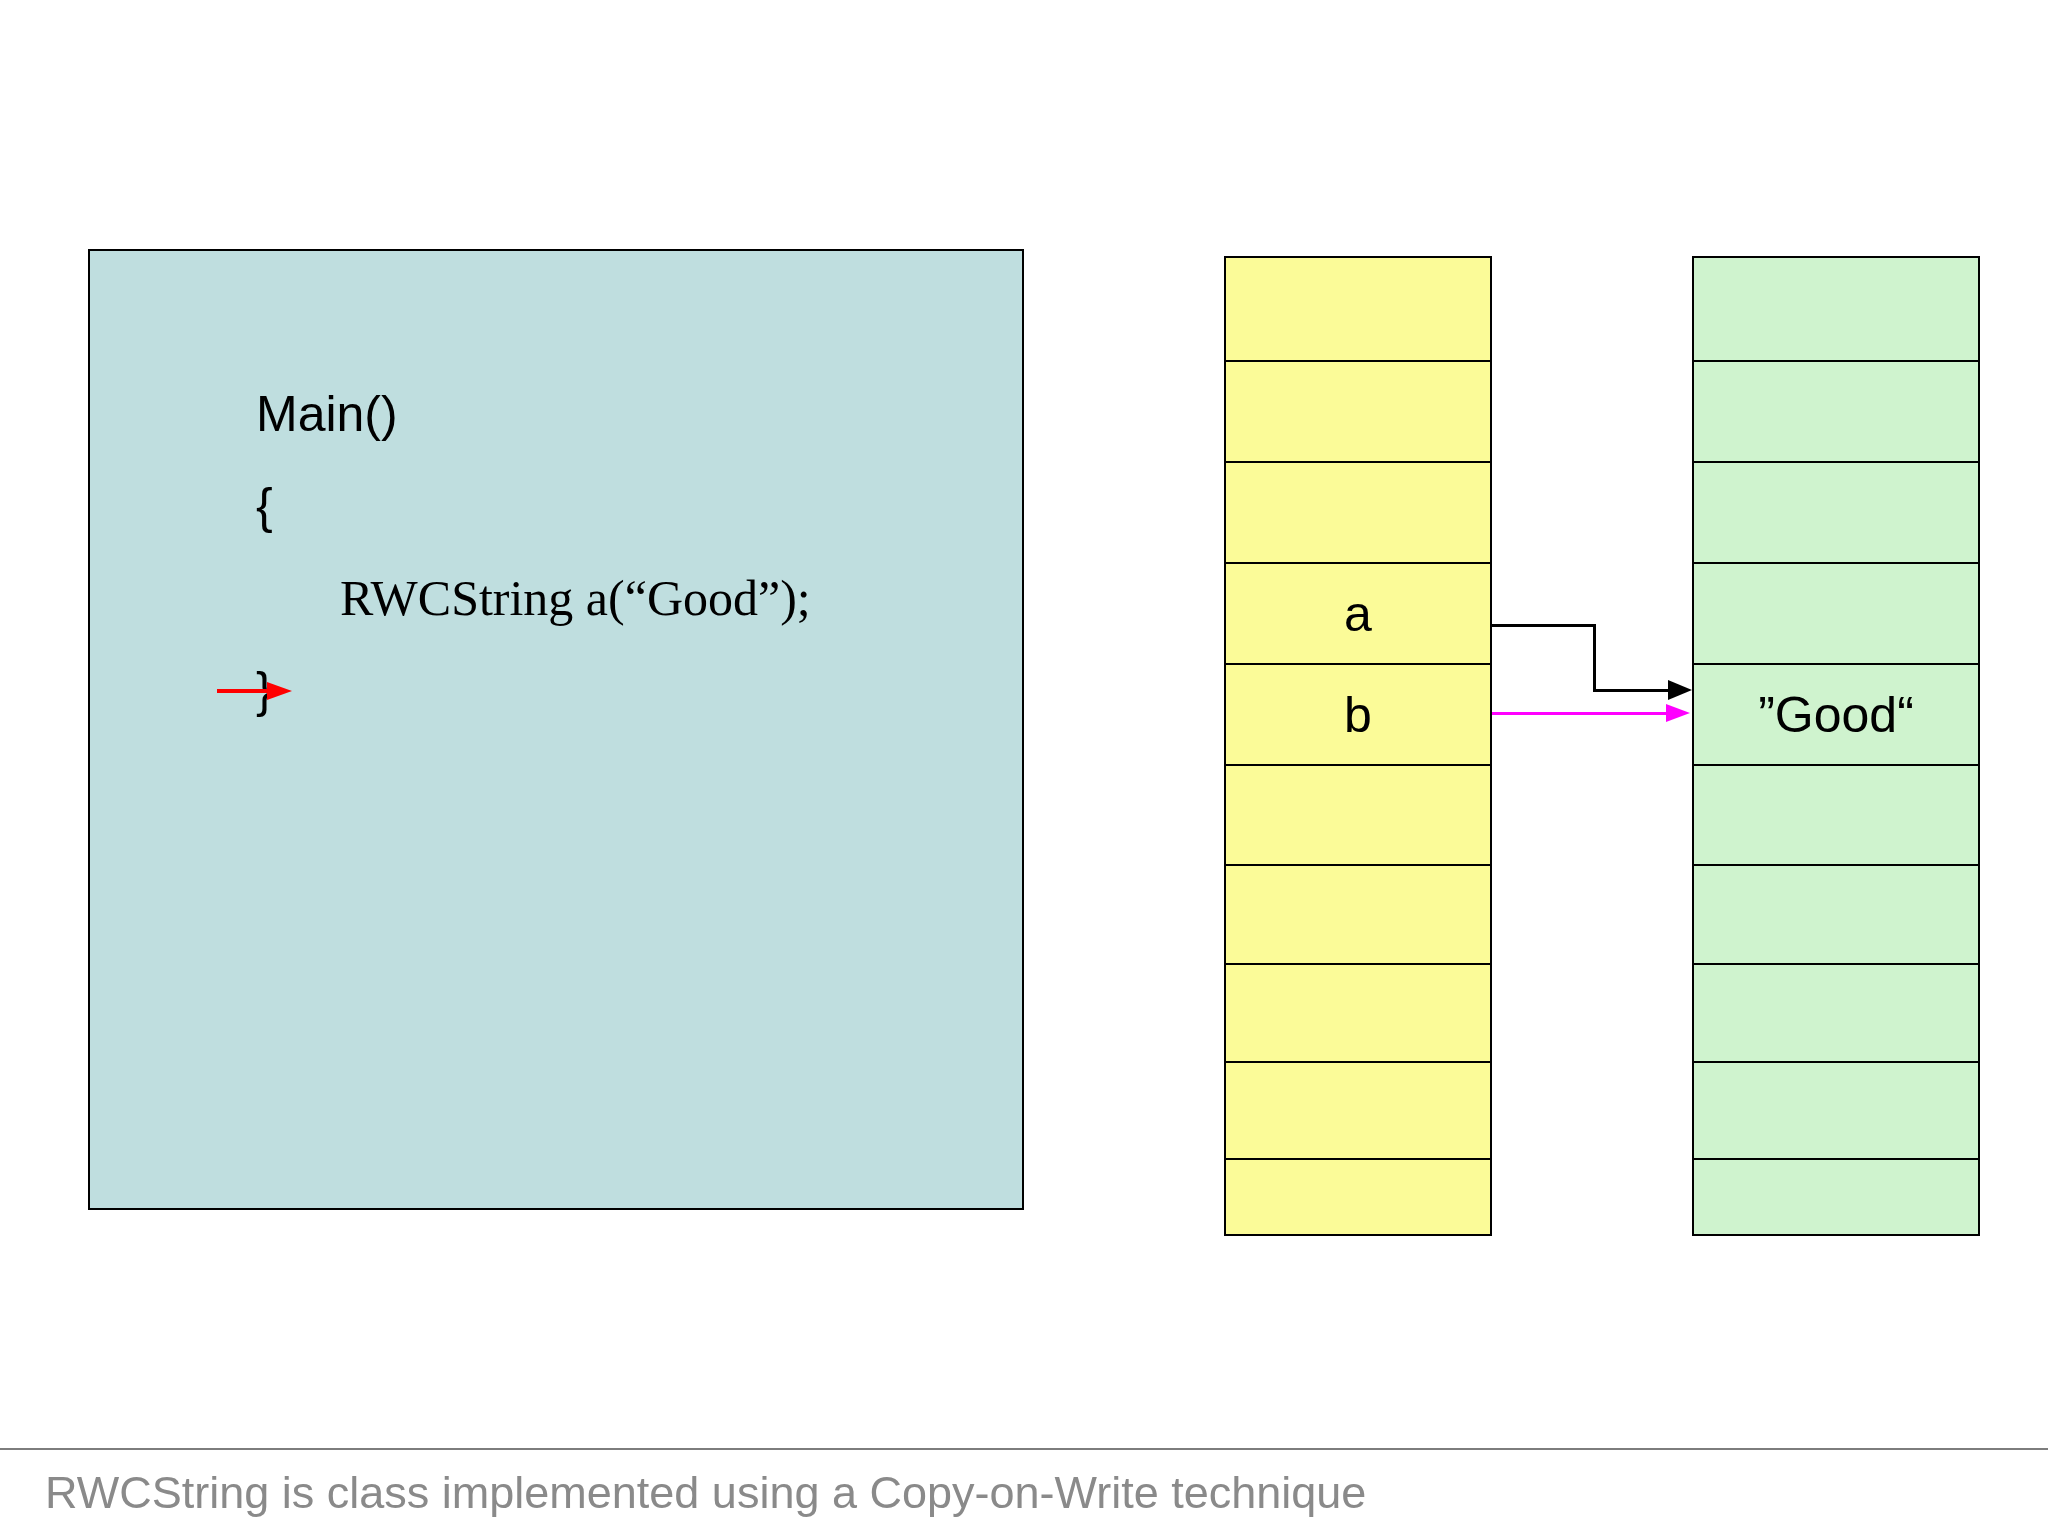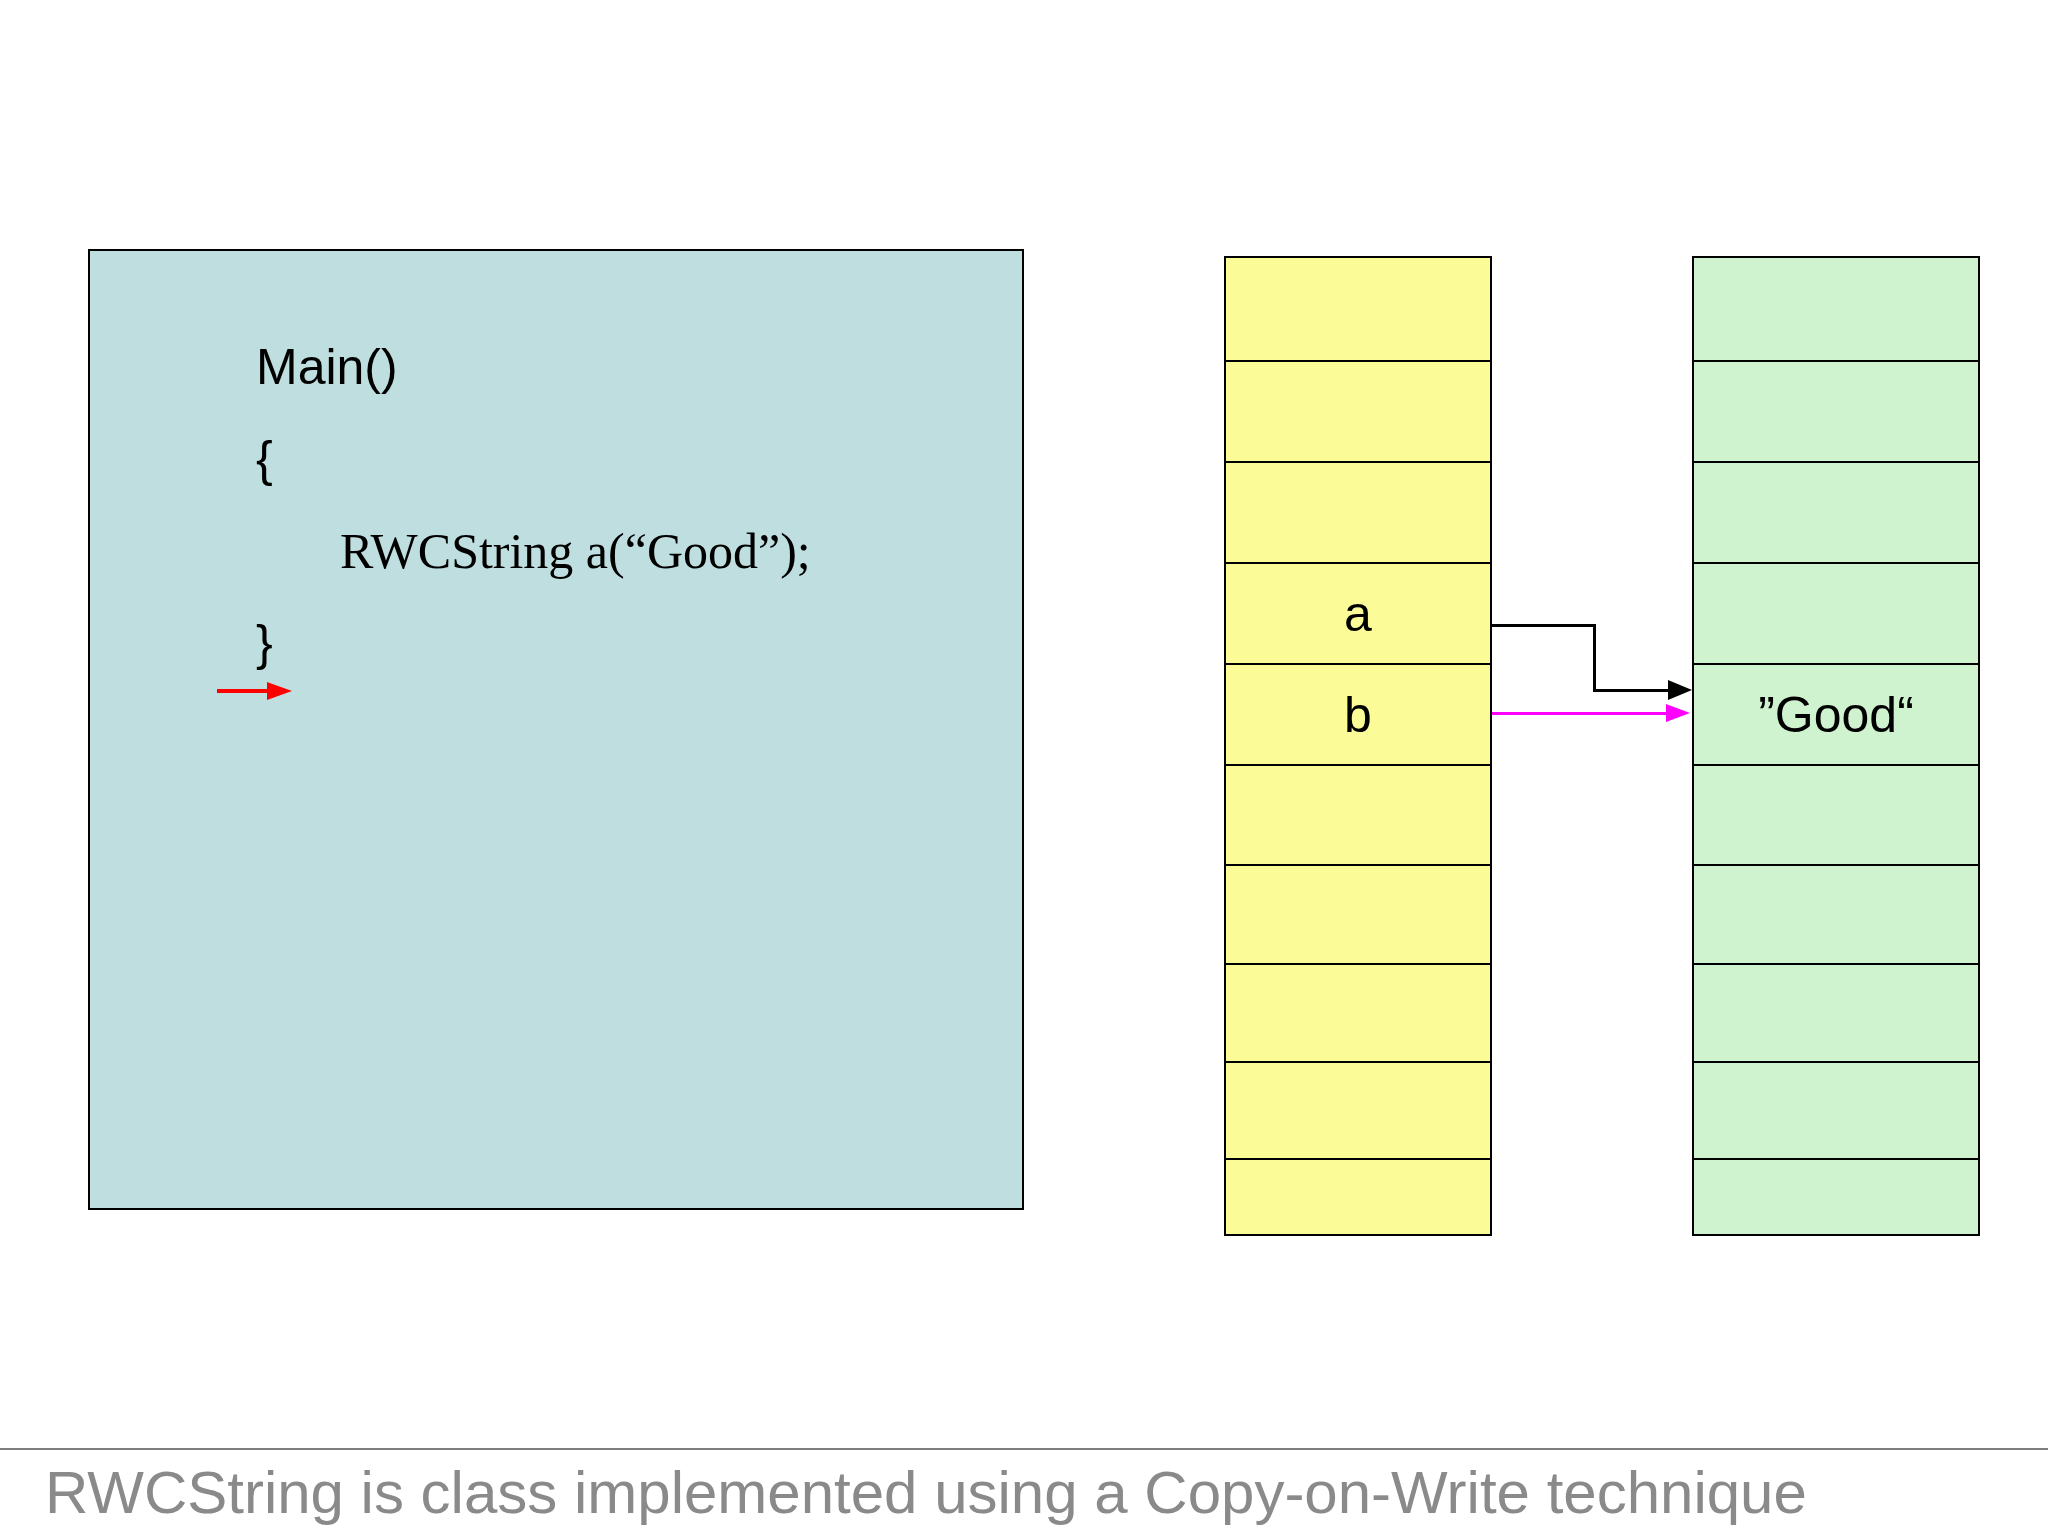--- a/index.html
+++ b/index.html
@@ -14,21 +14,21 @@
   }
 
   
   .code-box {
     position: absolute;
     left: 88px; top: 249px;
     width: 936px; height: 961px;
     background: #bfdedf;
     border: 2px solid #000;
     box-sizing: border-box;
-    padding-top: 70px;
+    padding-top: 117px;
   }
   .code-line {
     height: 92px;
     line-height: 92px;
     font-size: 50px;
     white-space: pre;
     padding-left: 166px;
   }
   .code-line.indent { padding-left: 250px; font-family: Liberation Serif, serif; }
 
@@ -96,21 +96,21 @@
     border-left: 24px solid #ff00ff;
   }
 
   
   .divider {
     position: absolute; left: 0; top: 1448px;
     width: 2048px; height: 2px; background: #7d7d7d;
   }
   .caption {
     position: absolute; left: 45px; top: 1467px;
-    font-size: 60px; line-height: 52px; color: #8a8a8a;
+    font-size: 45px; line-height: 52px; color: #8a8a8a;
   }
 </style>
 </head>
 <body>
 
 <div class="stage">
 
   <div class="code-box">
     <div class="code-line">Main()</div>
     <div class="code-line">{</div>

